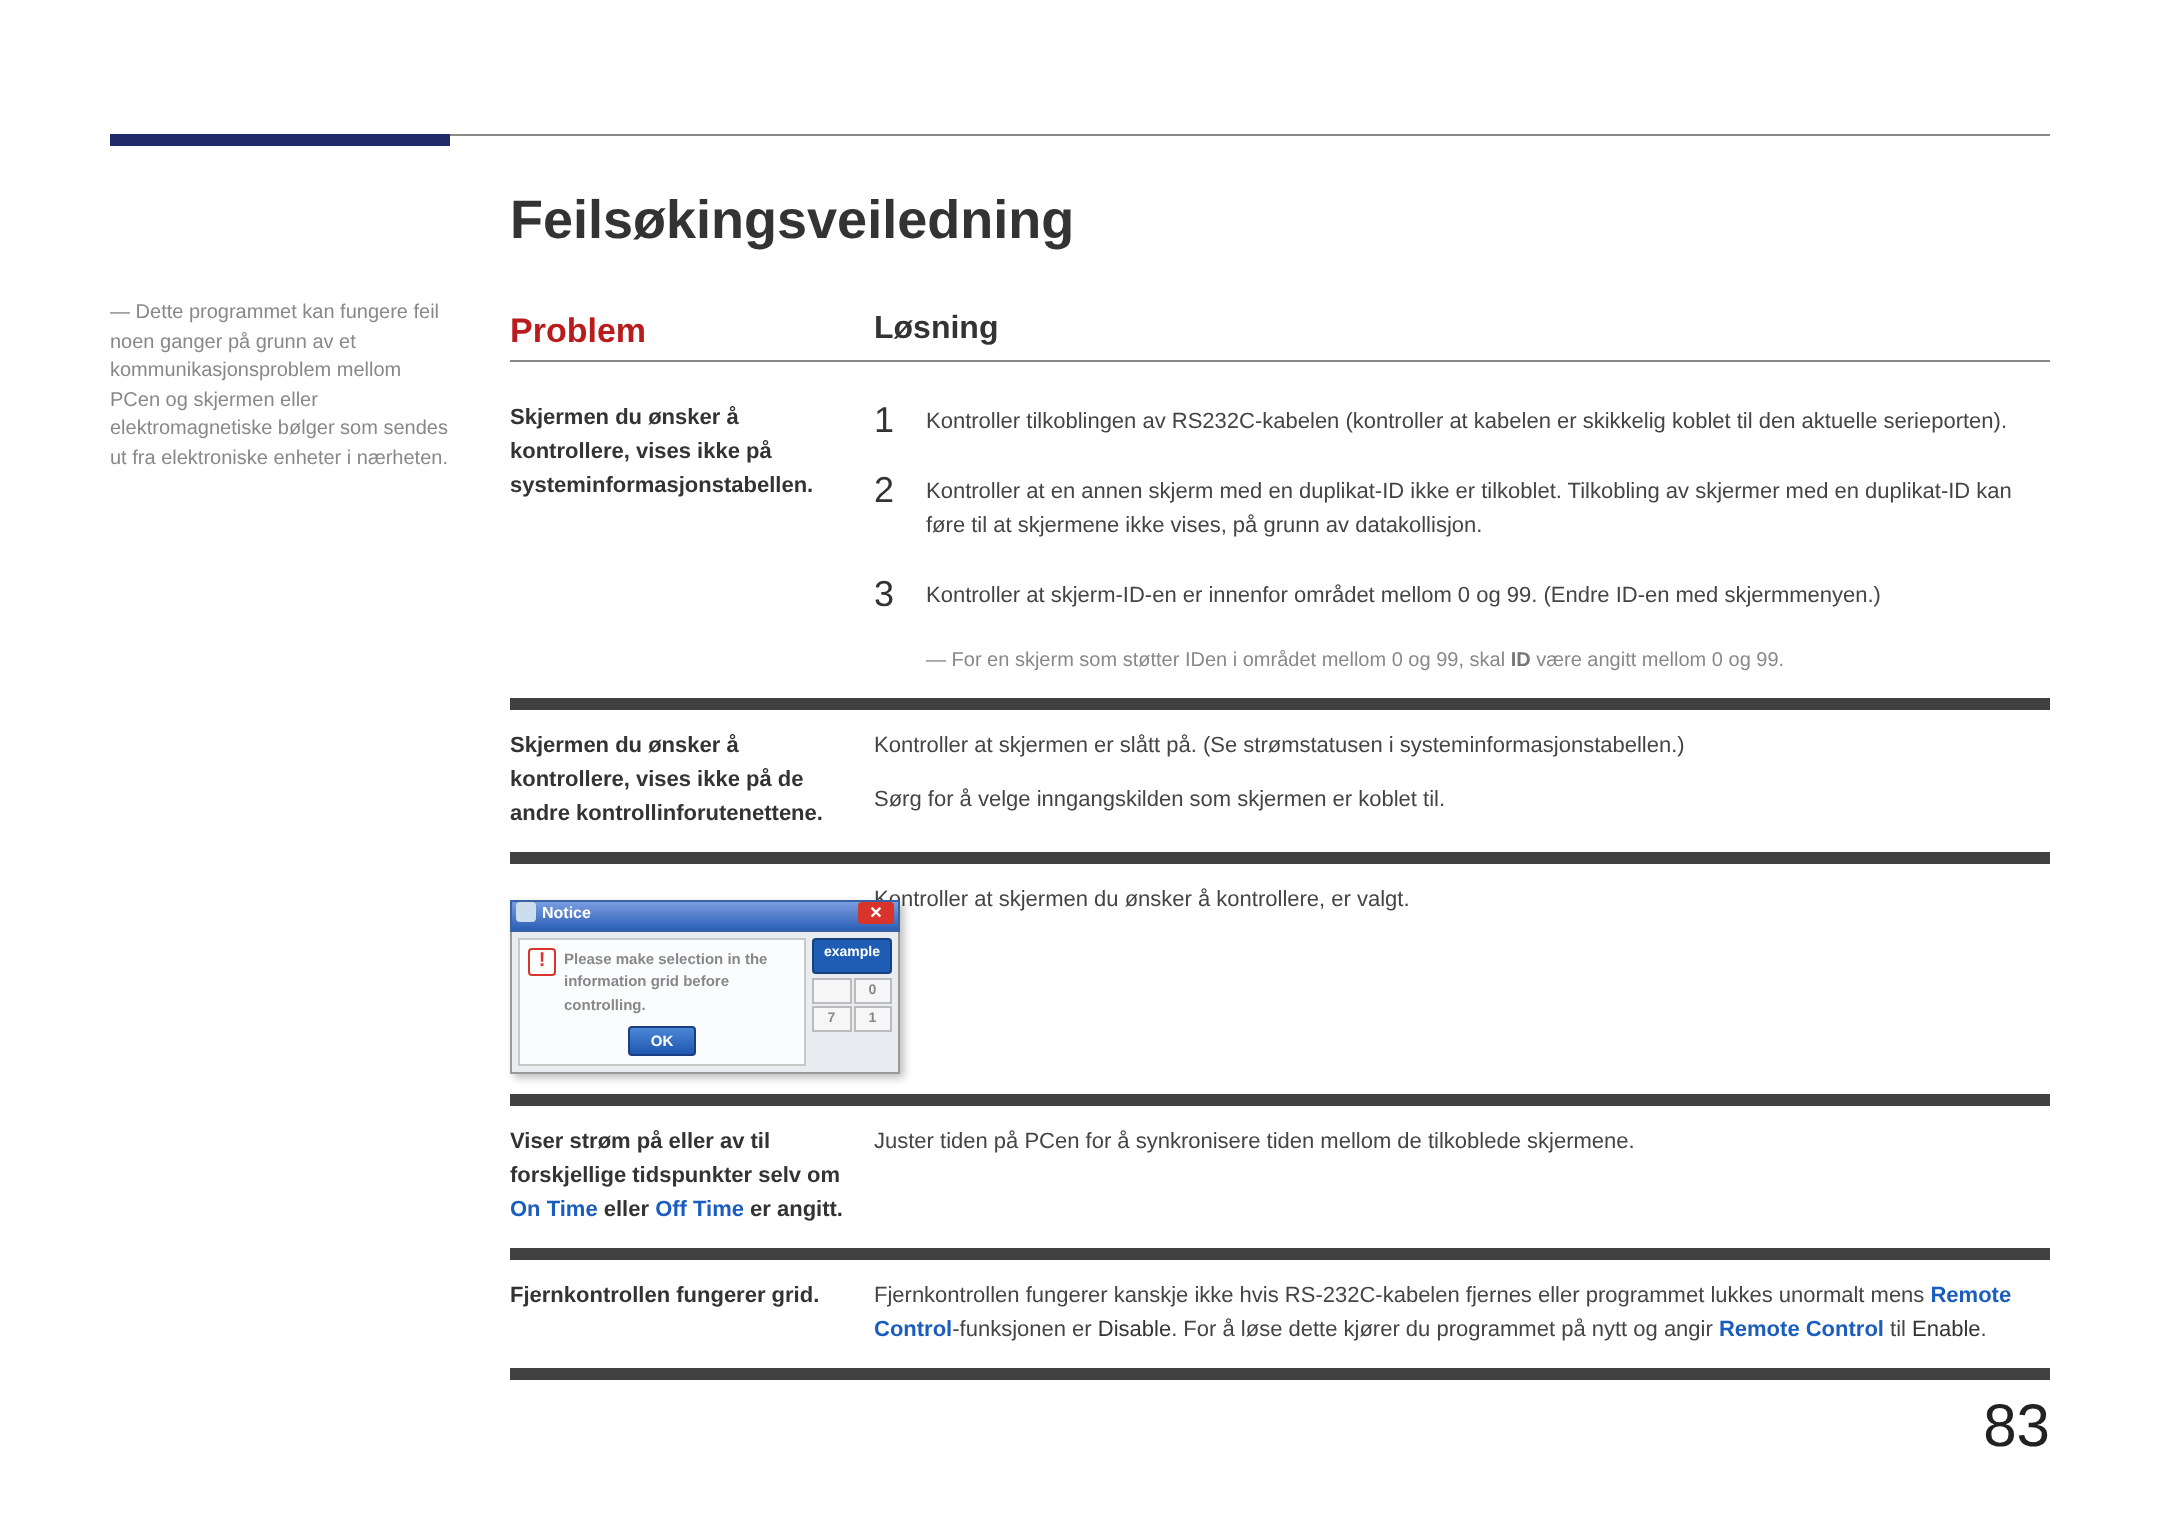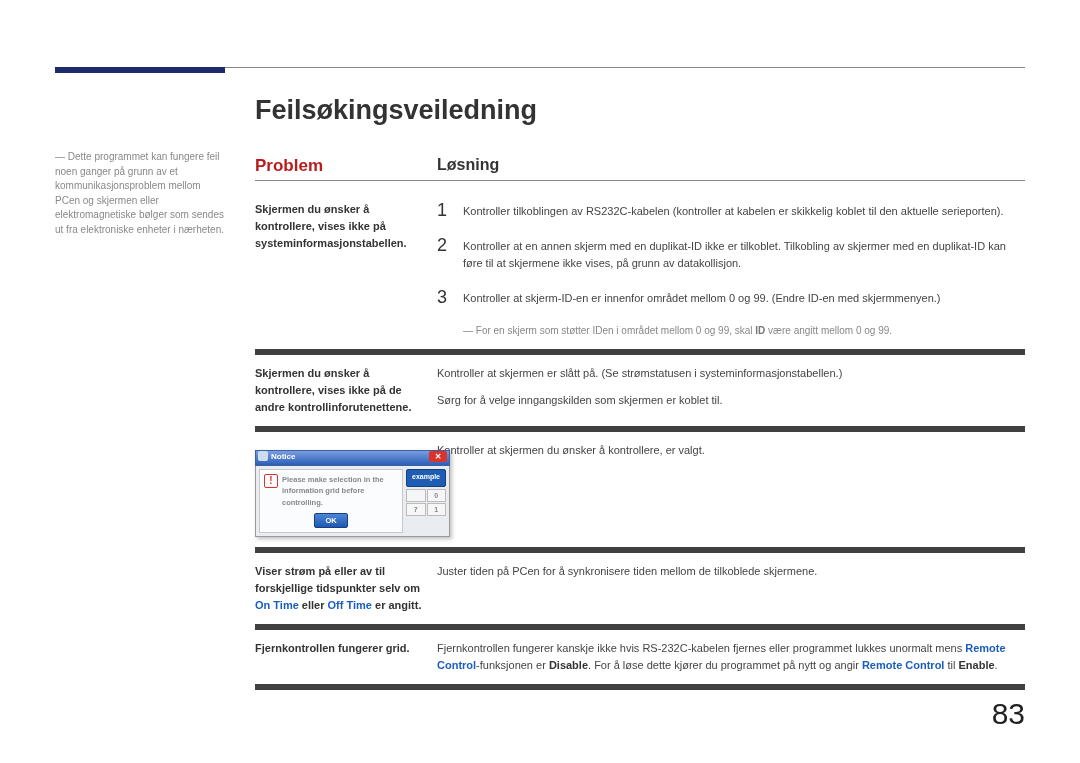--- a/index.html
+++ b/index.html
@@ -103,21 +103,21 @@
       font-size: 10px;
       color: #888;
       margin-left: 26px;
       margin-top: 2px;
     }
     .sol .footnote::before { content: "― "; }
     .sol .footnote .b { font-weight: 700; color: #777; }
     .sol p { margin-bottom: 10px; }
     .sol p:last-child { margin-bottom: 0; }
     .sol .link { color: #1a5dbf; font-weight: 700; }
-    .sol .b { font-weight: 700; color: #333; }
+    .sol .b { font-weight: 400; color: #333; }
 
     
     .dialog-wrap {
       margin-top: 8px;
       width: 195px;
       display: inline-block;
       position: relative;
       box-shadow: 2px 2px 4px rgba(0,0,0,0.25);
     }
     .dlg-title {

